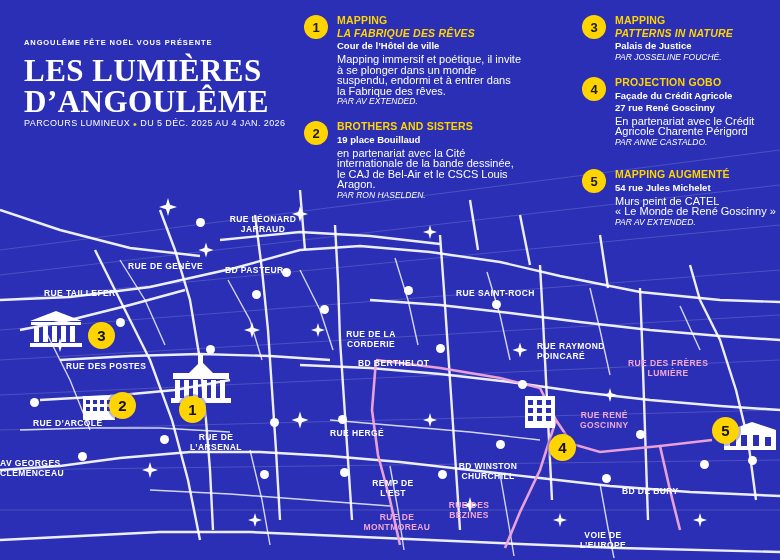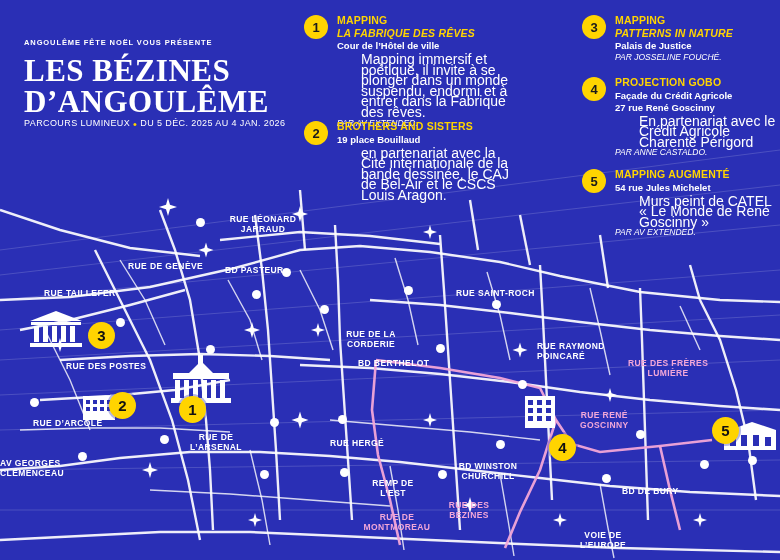--- a/index.html
+++ b/index.html
@@ -55,21 +55,21 @@
     letter-spacing:.2px;text-transform:uppercase;
   }
   .lg-title-it{
     color:#ffd400;font-weight:bold;font-style:italic;font-size:10.5px;
     line-height:12.5px;letter-spacing:.2px;text-transform:uppercase;
   }
   .lg-sub{
     color:#ffffff;font-weight:bold;font-size:9.5px;line-height:12px;margin-top:1px;
   }
   .lg-txt{
-    color:#ffffff;font-size:14px;line-height:10.6px;margin-top:2px;margin-left:24px;
+    color:#ffffff;font-size:11px;line-height:10.6px;margin-top:2px;
   }
   .lg-credit{
     color:#ffffff;font-size:8.5px;font-style:italic;line-height:10.6px;
   }
 
   
   .marker{
     position:absolute;width:27px;height:27px;border-radius:50%;
     background:#ffd400;color:#111;
     font-weight:bold;font-size:15px;
@@ -337,42 +337,42 @@
   <div class="street c" style="left:336px;top:281px;width:70px;white-space:pre-line;margin-top:48px;">RUE DE LA
 CORDERIE</div>
   <div class="street" style="left:456px;top:288px;">RUE SAINT-ROCH</div>
   <div class="street" style="left:66px;top:361px;">RUE DES POSTES</div>
   <div class="street" style="left:358px;top:358px;">BD BERTHELOT</div>
   <div class="street" style="left:537px;top:341px;white-space:pre-line;">RUE RAYMOND
 POINCARÉ</div>
   <div class="street pink" style="left:628px;top:358px;white-space:pre-line;">RUE DES FRÈRES
 LUMIÈRE</div>
   <div class="street" style="left:33px;top:418px;">RUE D’ARCOLE</div>
-  <div class="street" style="left:330px;top:438px;">RUE HERGÉ</div>
+  <div class="street" style="left:330px;top:428px;">RUE HERGÉ</div>
   <div class="street c" style="left:186px;top:432px;width:60px;white-space:pre-line;">RUE DE
 L’ARSENAL</div>
   <div class="street pink" style="left:580px;top:410px;white-space:pre-line;">RUE RENÉ
 GOSCINNY</div>
   <div class="street" style="left:0px;top:458px;white-space:pre-line;">AV GEORGES
 CLÉMENCEAU</div>
   <div class="street c" style="left:366px;top:478px;width:54px;white-space:pre-line;">REMP DE
 L’EST</div>
   <div class="street c" style="left:452px;top:461px;width:72px;white-space:pre-line;">BD WINSTON
 CHURCHILL</div>
   <div class="street" style="left:622px;top:486px;">BD DE BURY</div>
   <div class="street pink c" style="left:440px;top:500px;width:58px;white-space:pre-line;">RUE DES
 BÉZINES</div>
   <div class="street pink c" style="left:358px;top:512px;width:78px;white-space:pre-line;">RUE DE
 MONTMOREAU</div>
   <div class="street c" style="left:572px;top:530px;width:62px;white-space:pre-line;">VOIE DE
 L’EUROPE</div>
 
   <div class="brand">
     <div class="kicker">ANGOULÊME FÊTE NOËL VOUS PRÉSENTE</div>
-    <div class="t1">LES BÉZINES</div>
+    <div class="t1">LES LUMIÈRES</div>
     <div class="t2">D’ANGOULÊME</div>
     <div class="sub">
       <span>PARCOURS LUMINEUX</span>
       <span class="dot">•</span>
       <span>DU 5 DÉC. 2025 AU 4 JAN. 2026</span>
     </div>
   </div>
 
   <div class="legend-item" style="left:304px;top:14px;">
     <div class="num-badge">1</div>
@@ -384,20 +384,21 @@
       <div class="lg-credit">PAR AV EXTENDED.</div>
     </div>
   </div>
 
   <div class="legend-item" style="left:304px;top:120px;">
     <div class="num-badge">2</div>
     <div class="legend-body">
       <div class="lg-title">BROTHERS AND SISTERS</div>
       <div class="lg-sub">19 place Bouillaud</div>
       <div class="lg-txt">en partenariat avec la Cité internationale de la bande dessinée, le CAJ de Bel-Air et le CSCS Louis Aragon.</div>
+      <div class="lg-credit">PAR RON HASELDEN.</div>
     </div>
   </div>
 
   <div class="legend-item" style="left:582px;top:14px;">
     <div class="num-badge">3</div>
     <div class="legend-body">
       <div class="lg-title">MAPPING</div>
       <div class="lg-title-it">PATTERNS IN NATURE</div>
       <div class="lg-sub">Palais de Justice</div>
       <div class="lg-credit">PAR JOSSELINE FOUCHÉ.</div>

